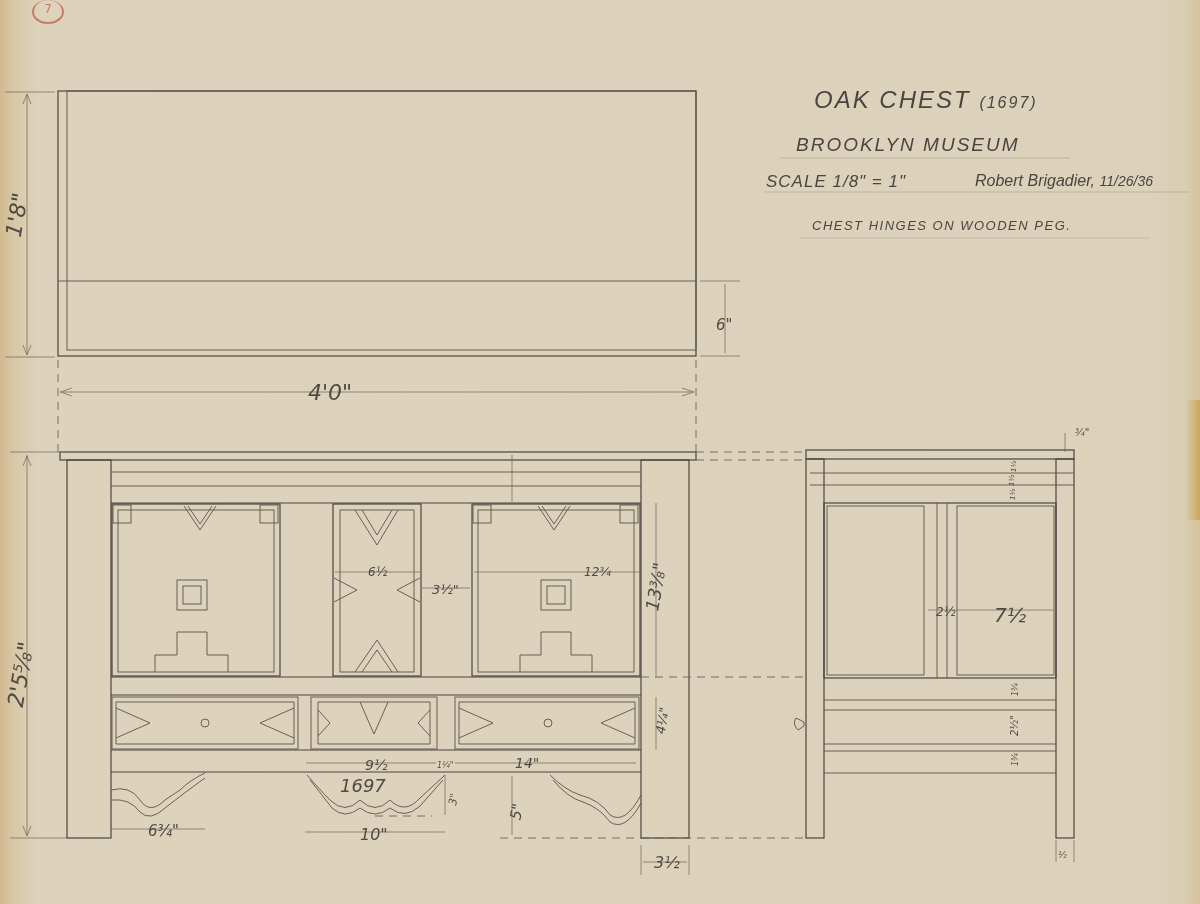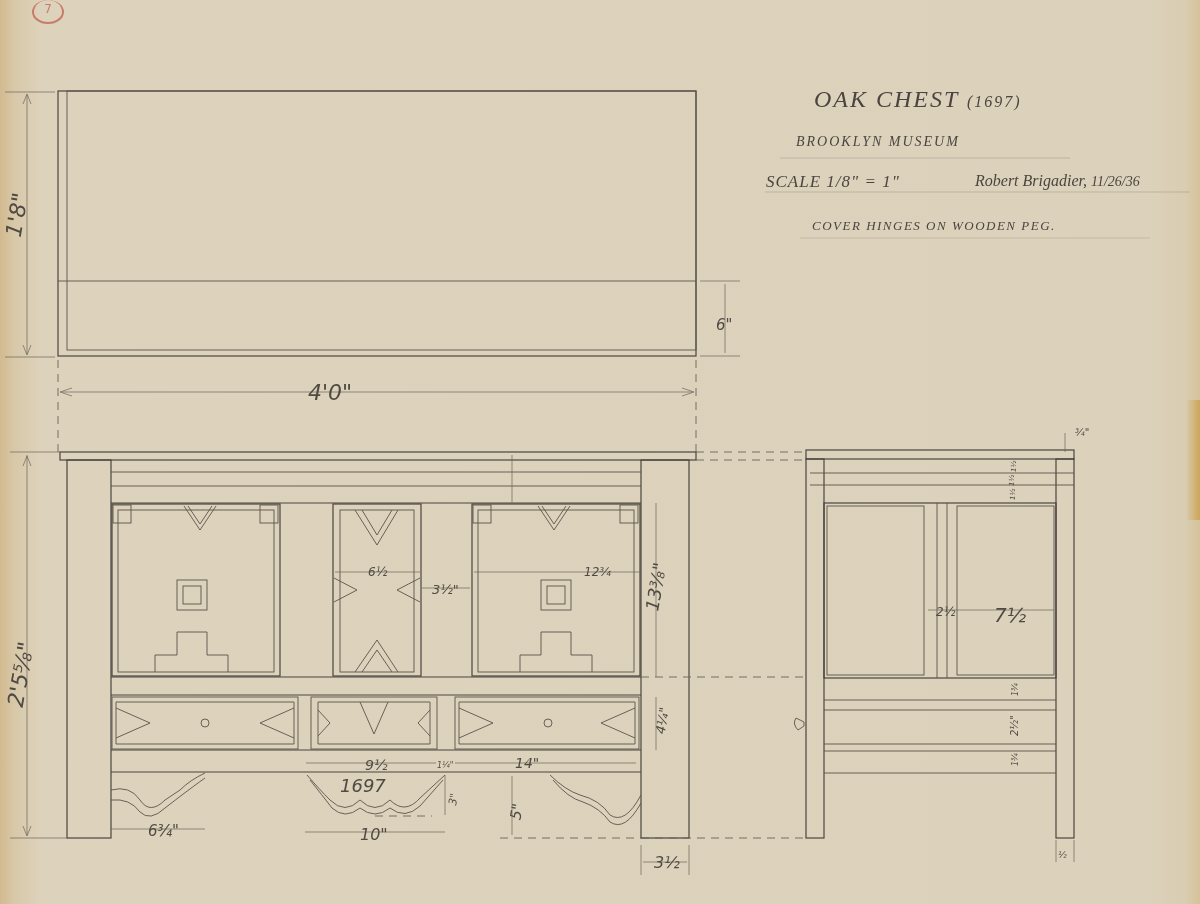--- a/index.html
+++ b/index.html
@@ -5,42 +5,42 @@
   html, body { margin:0; padding:0; }
   body { width:1200px; height:904px; overflow:hidden; background:#d8cdb6; }
   .sheet { position:absolute; left:0; top:0; width:1200px; height:904px;
     background: linear-gradient(90deg, #d2b98f 0px, #d8c8a8 14px, #ddd2bb 40px, #dcd1ba 1150px, #d9cdb2 1185px, #d6c29a 1200px); }
   svg { position:absolute; left:0; top:0; }
   .ink { stroke:#4a4540; fill:none; stroke-width:1.2; }
   .ink2 { stroke:#5a544d; fill:none; stroke-width:0.9; }
   .dash { stroke:#6a645c; fill:none; stroke-width:0.9; stroke-dasharray:8 6; }
   .dim { stroke:#6a645c; fill:none; stroke-width:0.7; }
   .t { font-family:"DejaVu Sans", sans-serif; fill:#4f4a44; font-style:italic; }
-  .title { position:absolute; font-family:Liberation Serif, serif; color:#4a4540; font-style:italic; letter-spacing:2px; white-space:nowrap; }
+  .title { position:absolute; font-family:Liberation Sans, sans-serif; color:#4a4540; font-style:italic; letter-spacing:2px; white-space:nowrap; }
   .stain { position:absolute; right:0; top:400px; width:14px; height:120px; background:linear-gradient(90deg, rgba(0,0,0,0), #c89a3e); opacity:0.7; }
   .stamp { position:absolute; left:32px; top:0px; width:28px; height:22px; border:2px solid #c97b6a; border-radius:50%; border-top:none; color:#c97b6a; font-family:"DejaVu Sans", sans-serif; font-size:12px; text-align:center; line-height:18px; }
 </style>
 </head>
 <body>
 
 <div class="sheet"></div>
 <div class="stain"></div>
 <div class="stamp">7</div>
 
 <div class="title" style="left:814px; top:86px; font-size:24px;">
   <span>OAK CHEST</span>
   <span style="font-size:16px;">(1697)</span>
 </div>
-<div class="title" style="left:796px; top:134px; font-size:14px;">BROOKLYN MUSEUM</div>
+<div class="title" style="left:796px; top:134px; font-size:19px;">BROOKLYN MUSEUM</div>
 <div class="title" style="left:766px; top:172px; font-size:17px; letter-spacing:1px;">SCALE 1/8" = 1"</div>
 <div class="title" style="left:975px; top:172px; font-size:16px; letter-spacing:0;">
   <span>Robert Brigadier,</span>
   <span style="font-size:14px;">11/26/36</span>
 </div>
-<div class="title" style="left:812px; top:218px; font-size:13px; letter-spacing:1.5px;">COVER HINGES ON WOODEN PEG.</div>
+<div class="title" style="left:812px; top:218px; font-size:13px; letter-spacing:1.5px;">CHEST HINGES ON WOODEN PEG.</div>
 
 <svg width="1200" height="904" viewBox="0 0 1200 904">
 
   <g>
     <line x1="780" y1="158" x2="1070" y2="158" class="dim" opacity="0.4"></line>
     <line x1="765" y1="192" x2="1190" y2="192" class="dim" opacity="0.4"></line>
     <line x1="800" y1="238" x2="1150" y2="238" class="dim" opacity="0.3"></line>
   </g>
 
   <g>

